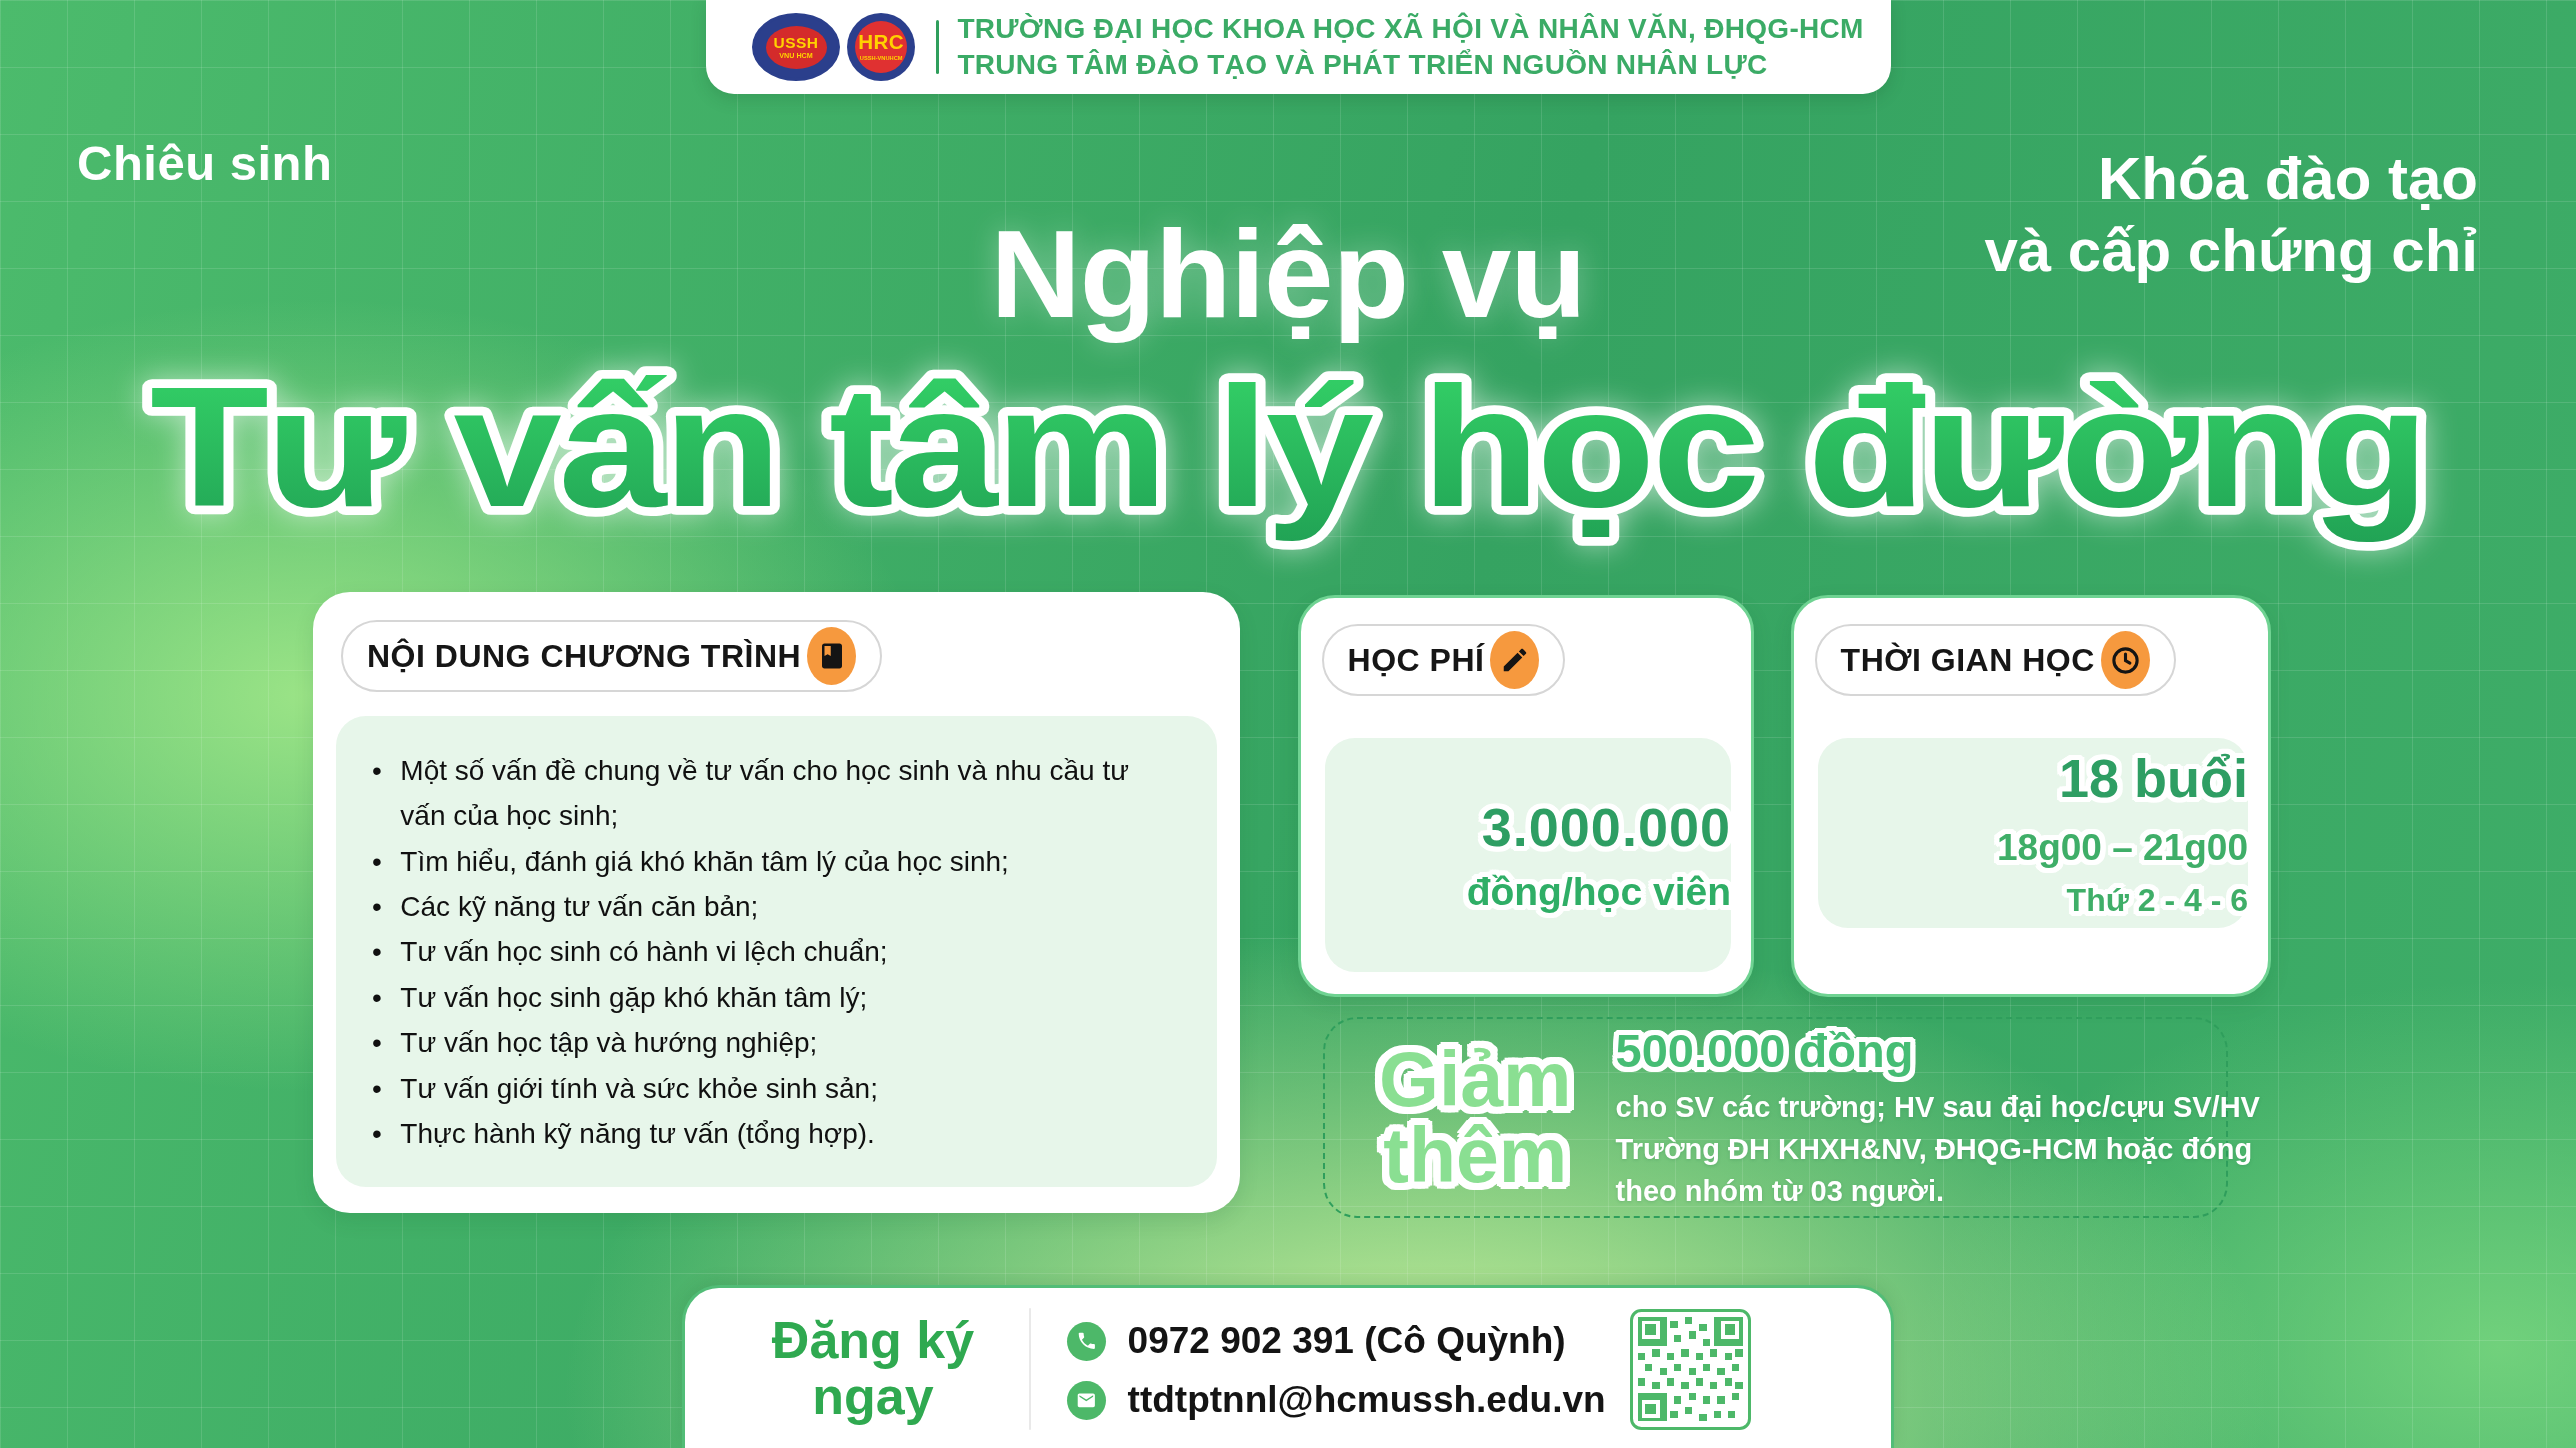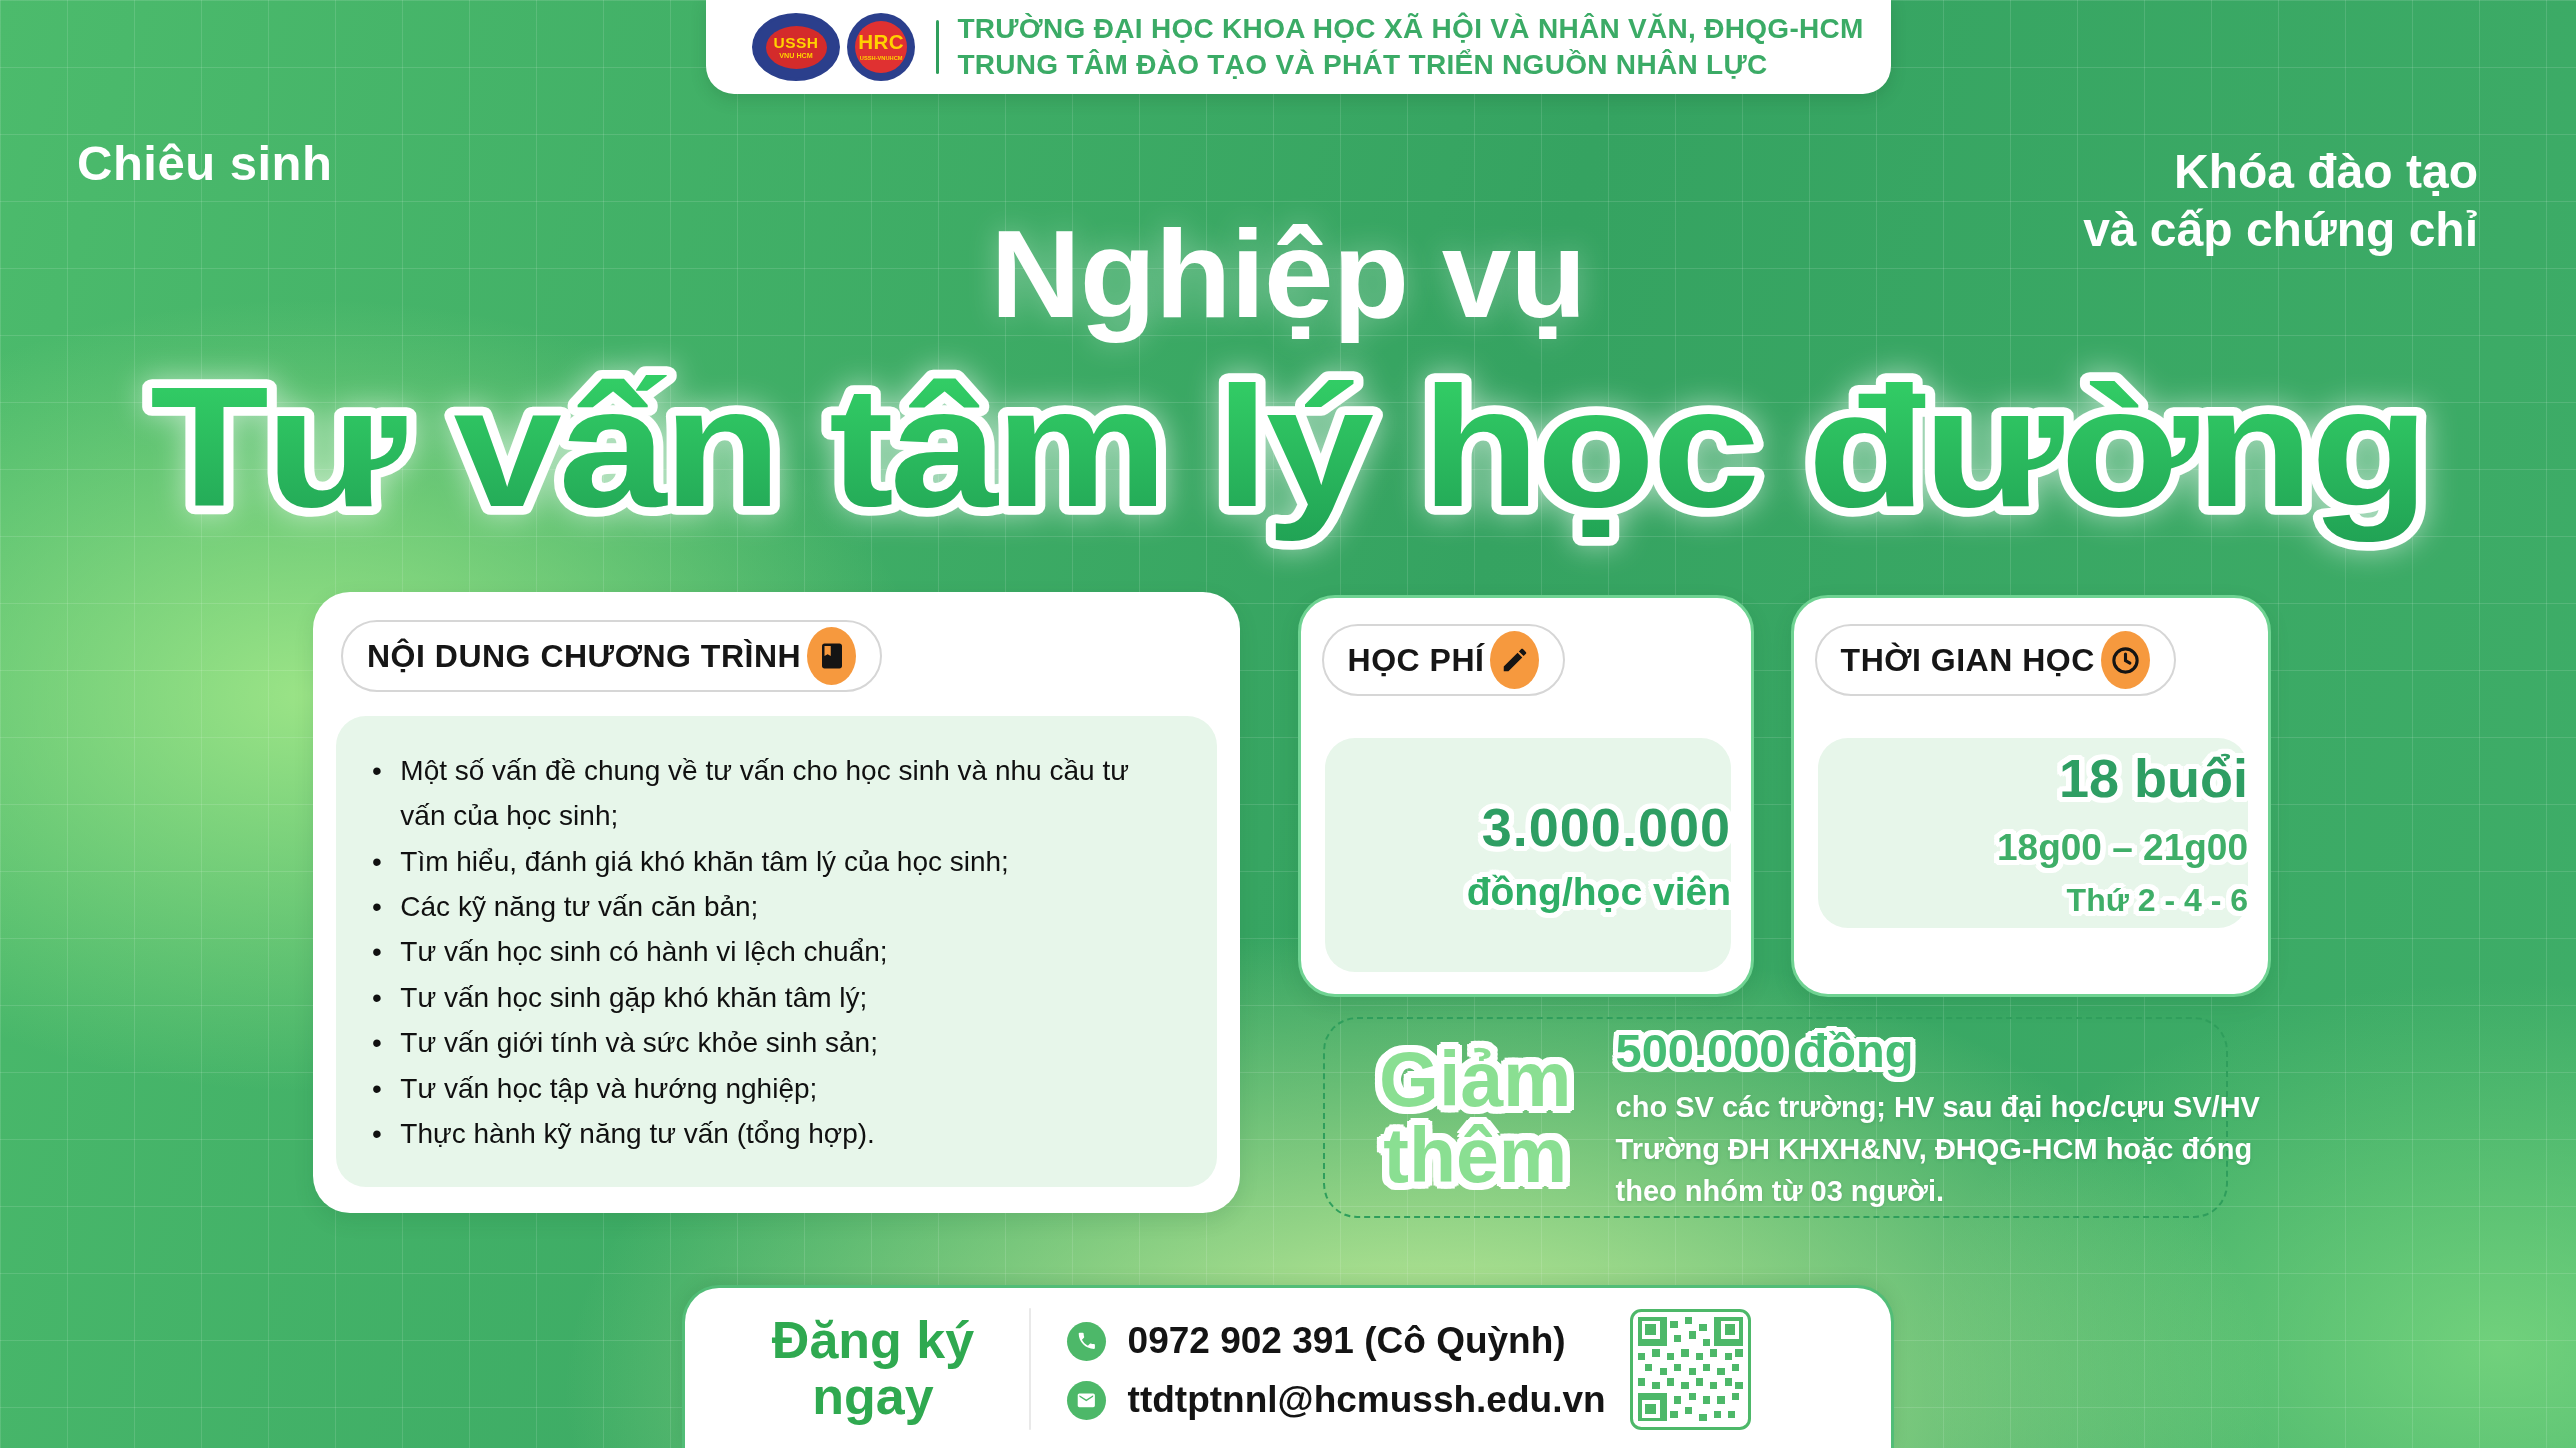--- a/index.html
+++ b/index.html
@@ -53,21 +53,21 @@
   .header .divider { width:3.1px; height:54px; background:#2f9e5c; margin:0 18.5px 0 20.6px; border-radius:1.5px; }
   .header .titles { color:#3bab66; font-weight:bold; font-size:28px; line-height:1.3; letter-spacing:0.3px; white-space:nowrap; }
 
   
   .tag-left {
     position:absolute; left:77px; top:135px;
     color:#fff; font-weight:bold; font-size:49px; letter-spacing:0.5px;
   }
   .tag-right {
     position:absolute; right:98px; top:143px; text-align:right;
-    color:#fff; font-weight:bold; font-size:48px; line-height:1.2; white-space:nowrap;
+    color:#fff; font-weight:bold; font-size:60px; line-height:1.2; white-space:nowrap;
   }
 
   
   .subtitle {
     position:absolute; left:0; top:202px; width:2576px; text-align:center;
     color:#fff; font-weight:bold; font-size:125px; letter-spacing:-1px;
     text-shadow:0 0 31px rgba(255,255,255,.35);
   }
   .title-svg { position:absolute; left:0; top:325px; width:2576px; height:242px;
     filter:drop-shadow(0 0 15.5px rgba(255,255,255,.55)); }
@@ -227,25 +227,25 @@
         <li>
             <span class="dot"></span>
             <span>Tư vấn học sinh có hành vi lệch chuẩn;</span>
           </li>
         <li>
             <span class="dot"></span>
             <span>Tư vấn học sinh gặp khó khăn tâm lý;</span>
           </li>
         <li>
             <span class="dot"></span>
+            <span>Tư vấn học tập và hướng nghiệp;</span>
+          </li>
+        <li>
+            <span class="dot"></span>
             <span>Tư vấn giới tính và sức khỏe sinh sản;</span>
-          </li>
-        <li>
-            <span class="dot"></span>
-            <span>Tư vấn học tập và hướng nghiệp;</span>
           </li>
         <li>
             <span class="dot"></span>
             <span>Thực hành kỹ năng tư vấn (tổng hợp).</span>
           </li>
       </ul>
     </div>
   </div>
 
   <div class="card bordered" style="left:1298px; top:595px; width:456px; height:402px;">

